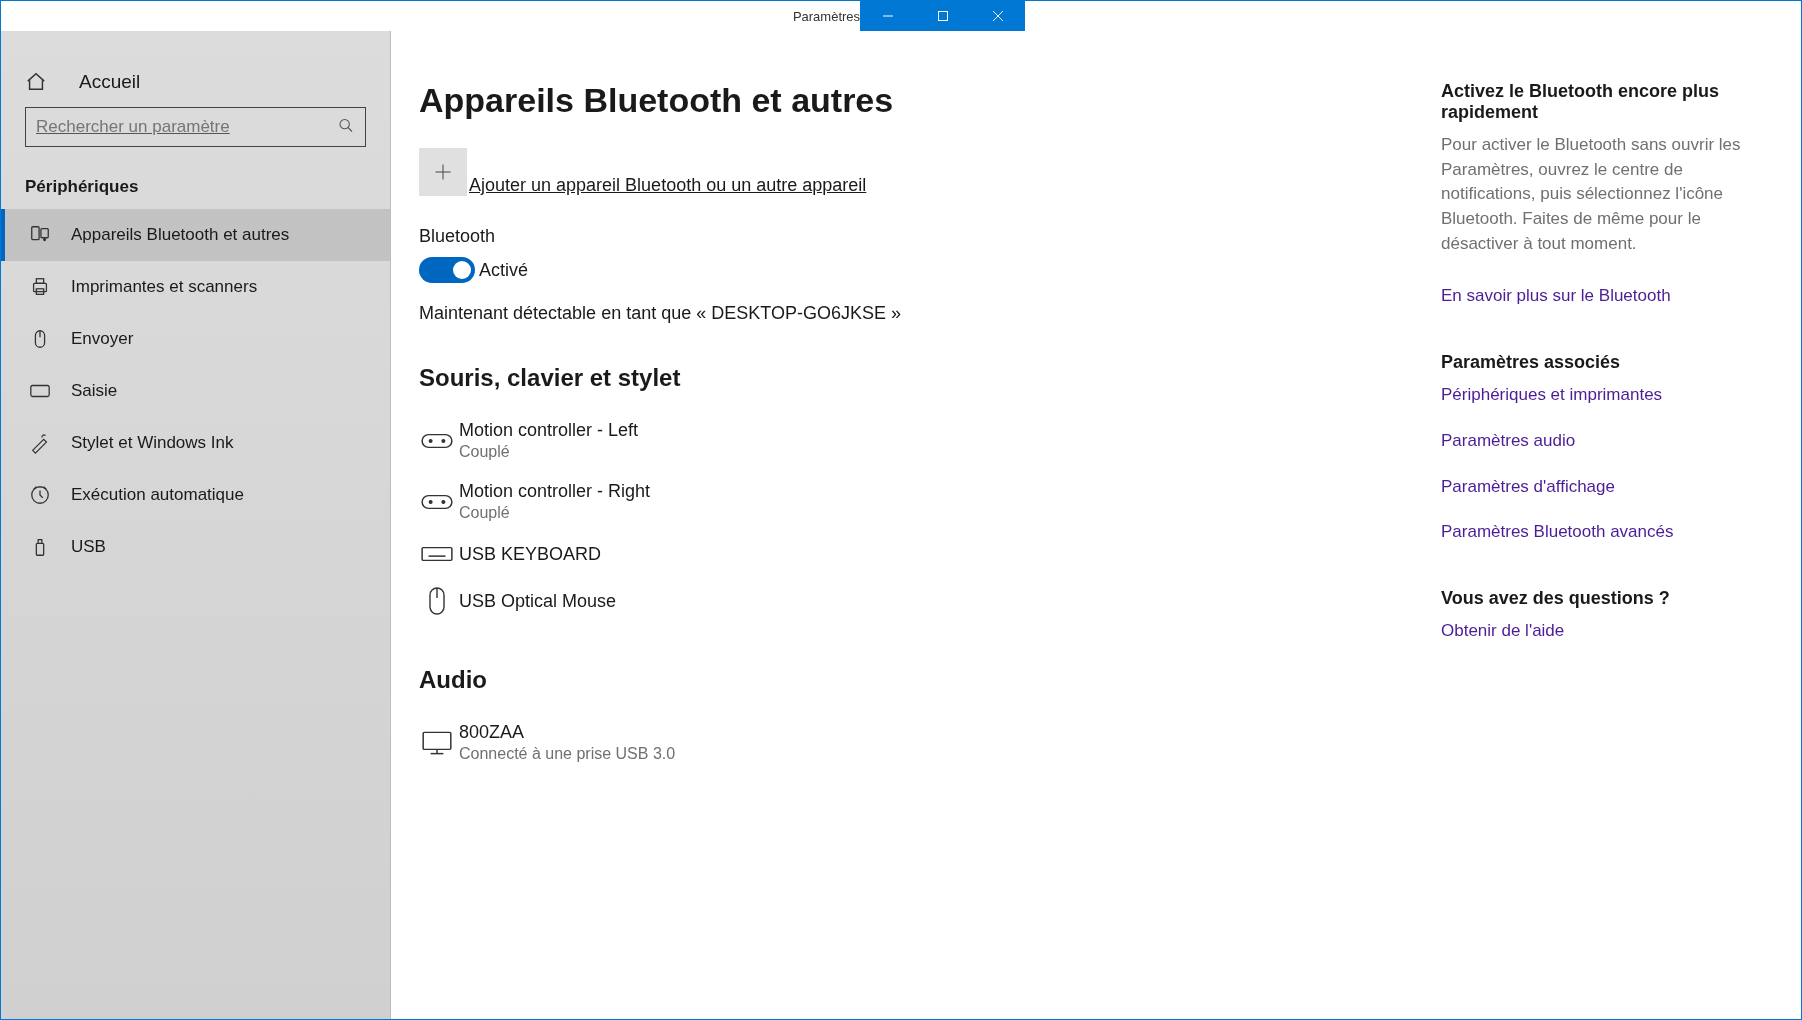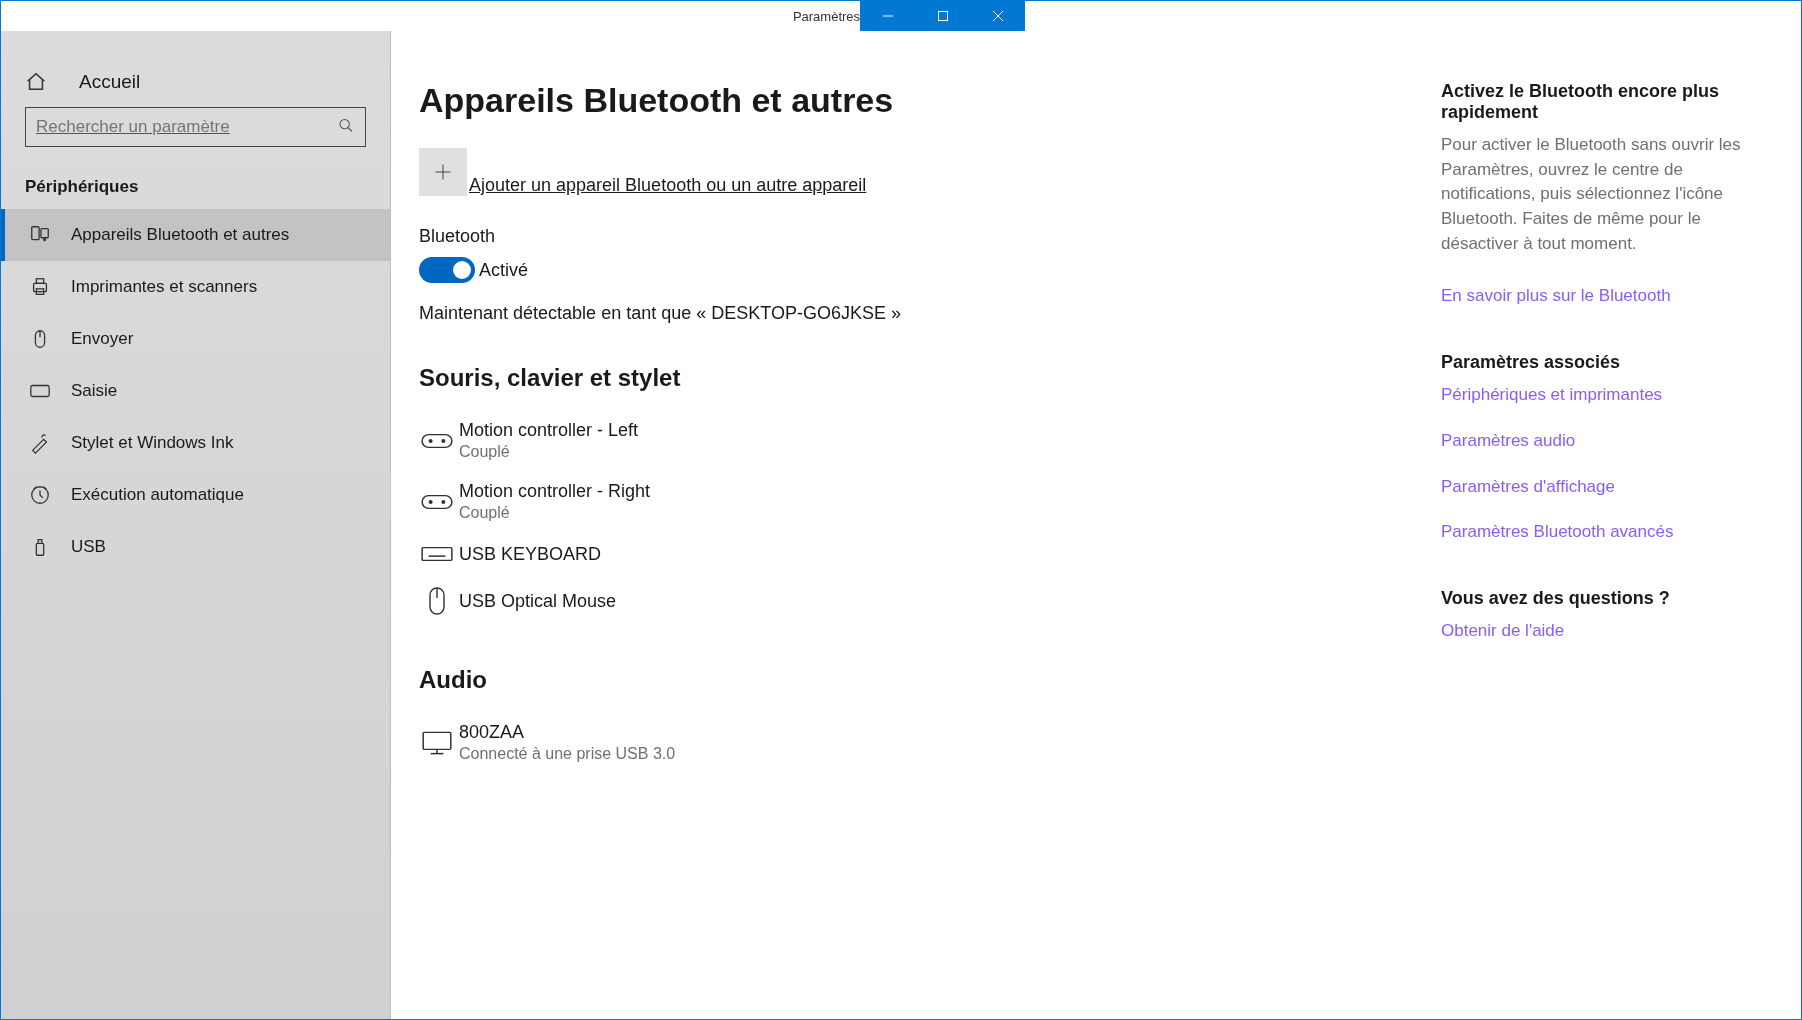--- a/index.html
+++ b/index.html
@@ -91,21 +91,21 @@
   .discover-text { font-size: 18px; margin-bottom: 40px; }
   .sub-heading { font-size: 24px; font-weight: 600; margin-bottom: 18px; }
   .dev-row { display: flex; align-items: center; gap: 4px; padding: 10px 0; }
   .dev-icon { width: 36px; display:flex; align-items:center; justify-content:center; color:#333; }
   .dev-name { font-size: 18px; }
   .dev-status { font-size: 16px; color: #707070; margin-top: 2px; }
 
   .aside { width: 360px; padding-right: 40px; margin-left: auto; }
   .aside h3 { font-size: 18px; font-weight: 600; margin-bottom: 10px; }
   .aside p { font-size: 17px; color: #707070; line-height: 1.45; margin-bottom: 28px; }
-  .link { color: #8b5cf6; font-size: 17px; display: block; margin-bottom: 22px; text-decoration: none; line-height:1.4; }
+  .link { color: #4c1d95; font-size: 17px; display: block; margin-bottom: 22px; text-decoration: none; line-height:1.4; }
   .aside-group { margin-bottom: 44px; }
 </style>
 </head>
 <body>
 
 <div class="window">
   <div class="titlebar">
     <div class="titlebar-left">Paramètres</div>
     <div class="titlebar-right">
       <div class="tbtn">

